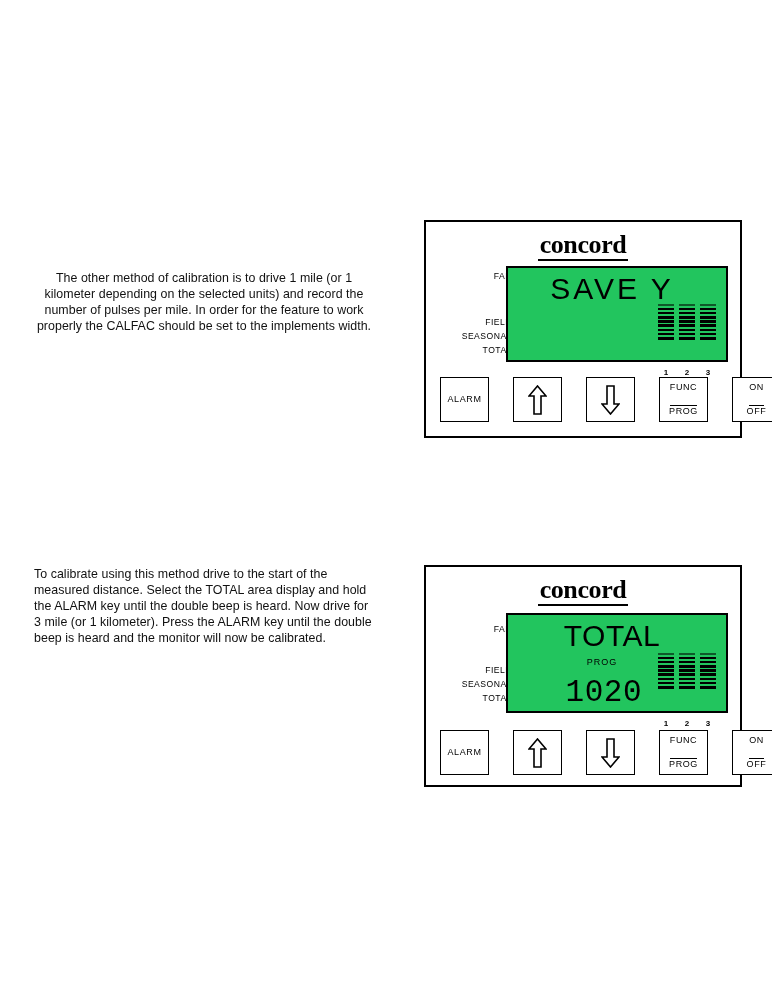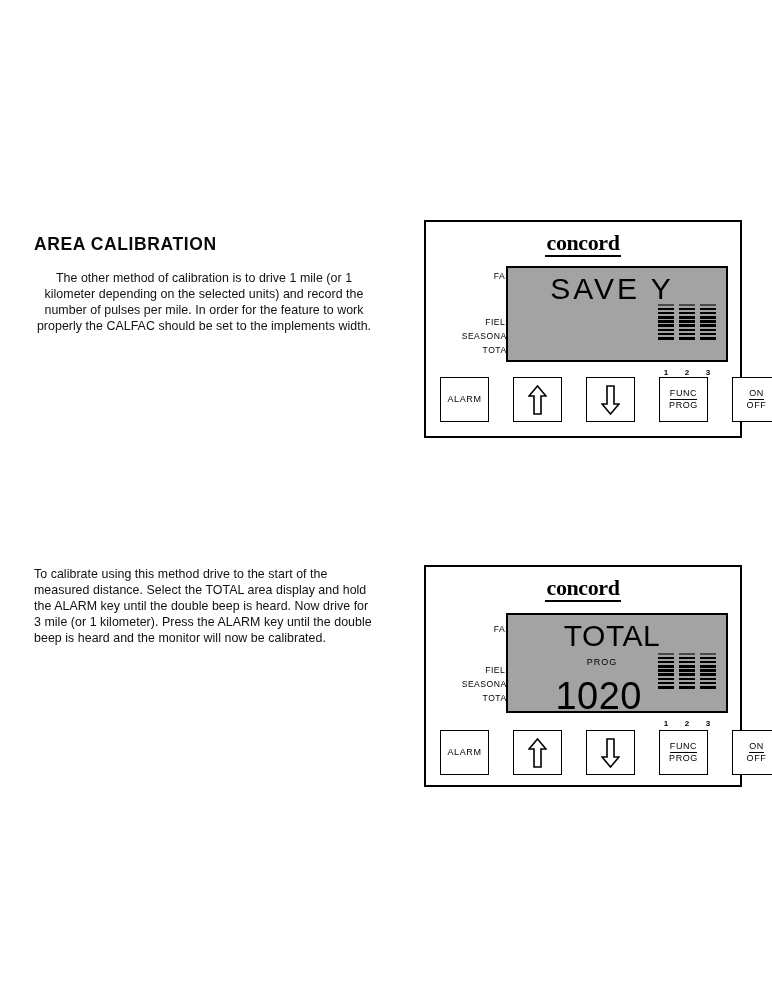--- a/index.html
+++ b/index.html
@@ -46,37 +46,37 @@
   }
   #device-1{left:424px; top:220px; width:318px; height:218px;}
   #device-2{left:424px; top:565px; width:318px; height:222px;}
 
   .logo{
     position:absolute;
     left:0; right:0;
     text-align:center;
     font-family:"Liberation Serif", serif;
     font-weight:bold;
-    font-size:22px;
+    font-size:26px;
     letter-spacing:-0.4px;
     line-height:1;
   }
   .logo span{
     border-bottom:2px solid #000;
     padding:0 2px 1px 2px;
     display:inline-block;
   }
   #device-1 .logo{top:10px;}
   #device-2 .logo{top:10px;}
 
   
   .lcd{
     position:absolute;
     border:2px solid #000;
-    background:#a3a3a3;
+    background:#22c55e;
     box-sizing:border-box;
   }
   #device-1 .lcd{left:80px; top:44px; width:222px; height:96px;}
   #device-2 .lcd{left:80px; top:46px; width:222px; height:100px;}
 
   .lcd-main{
     position:absolute;
     left:0; right:10px;
     text-align:center;
     font-size:30px;
@@ -94,23 +94,24 @@
     text-align:center;
     font-size:9px;
     letter-spacing:1px;
   }
   #device-2 .lcd-unit{top:42px;}
 
   .lcd-value{
     position:absolute;
     left:0; right:84px;
     text-align:right;
-    font-size:38px;
+    font-size:31px;
     letter-spacing:0.5px;
     line-height:1;
+    font-family:Liberation Mono, monospace;
   }
   #device-2 .lcd-value{top:62px;}
 
   
   .annun{
     position:absolute;
     text-align:right;
     font-size:8.6px;
     letter-spacing:0.5px;
     white-space:nowrap;
@@ -189,30 +190,29 @@
     background:#fff;
     box-sizing:border-box;
     display:flex;
     flex-direction:column;
     align-items:center;
     justify-content:center;
     font-size:9px;
     letter-spacing:0.6px;
     line-height:11px;
   }
-  .key .u{border-bottom:1.2px solid #000;padding-bottom:0px;}
+  .key .u{border-bottom:1.2px solid #000;padding-bottom:12px;}
 
   .arrow-svg{display:block;}
 </style>
 </head>
 <body>
 
 <div class="page">
 
-  <h1 class="heading">AREA CALIBRATION</h1>
 
   <div class="para" id="para-1">
     <p>The other method of calibration is to drive 1 mile (or 1 kilometer depending on the selected units) and record the number of pulses per mile.  In order for the feature to work properly the CALFAC should be set to the implements width.</p>
   </div>
 
   <div class="para" id="para-2">
     <p>To calibrate using this method drive to the start of the measured distance.  Select the TOTAL area display and hold the ALARM key until the double beep is heard.  Now drive for 3 mile (or 1 kilometer).   Press the ALARM key until the double beep is heard and the monitor will now be calibrated.</p>
   </div>
 
 

